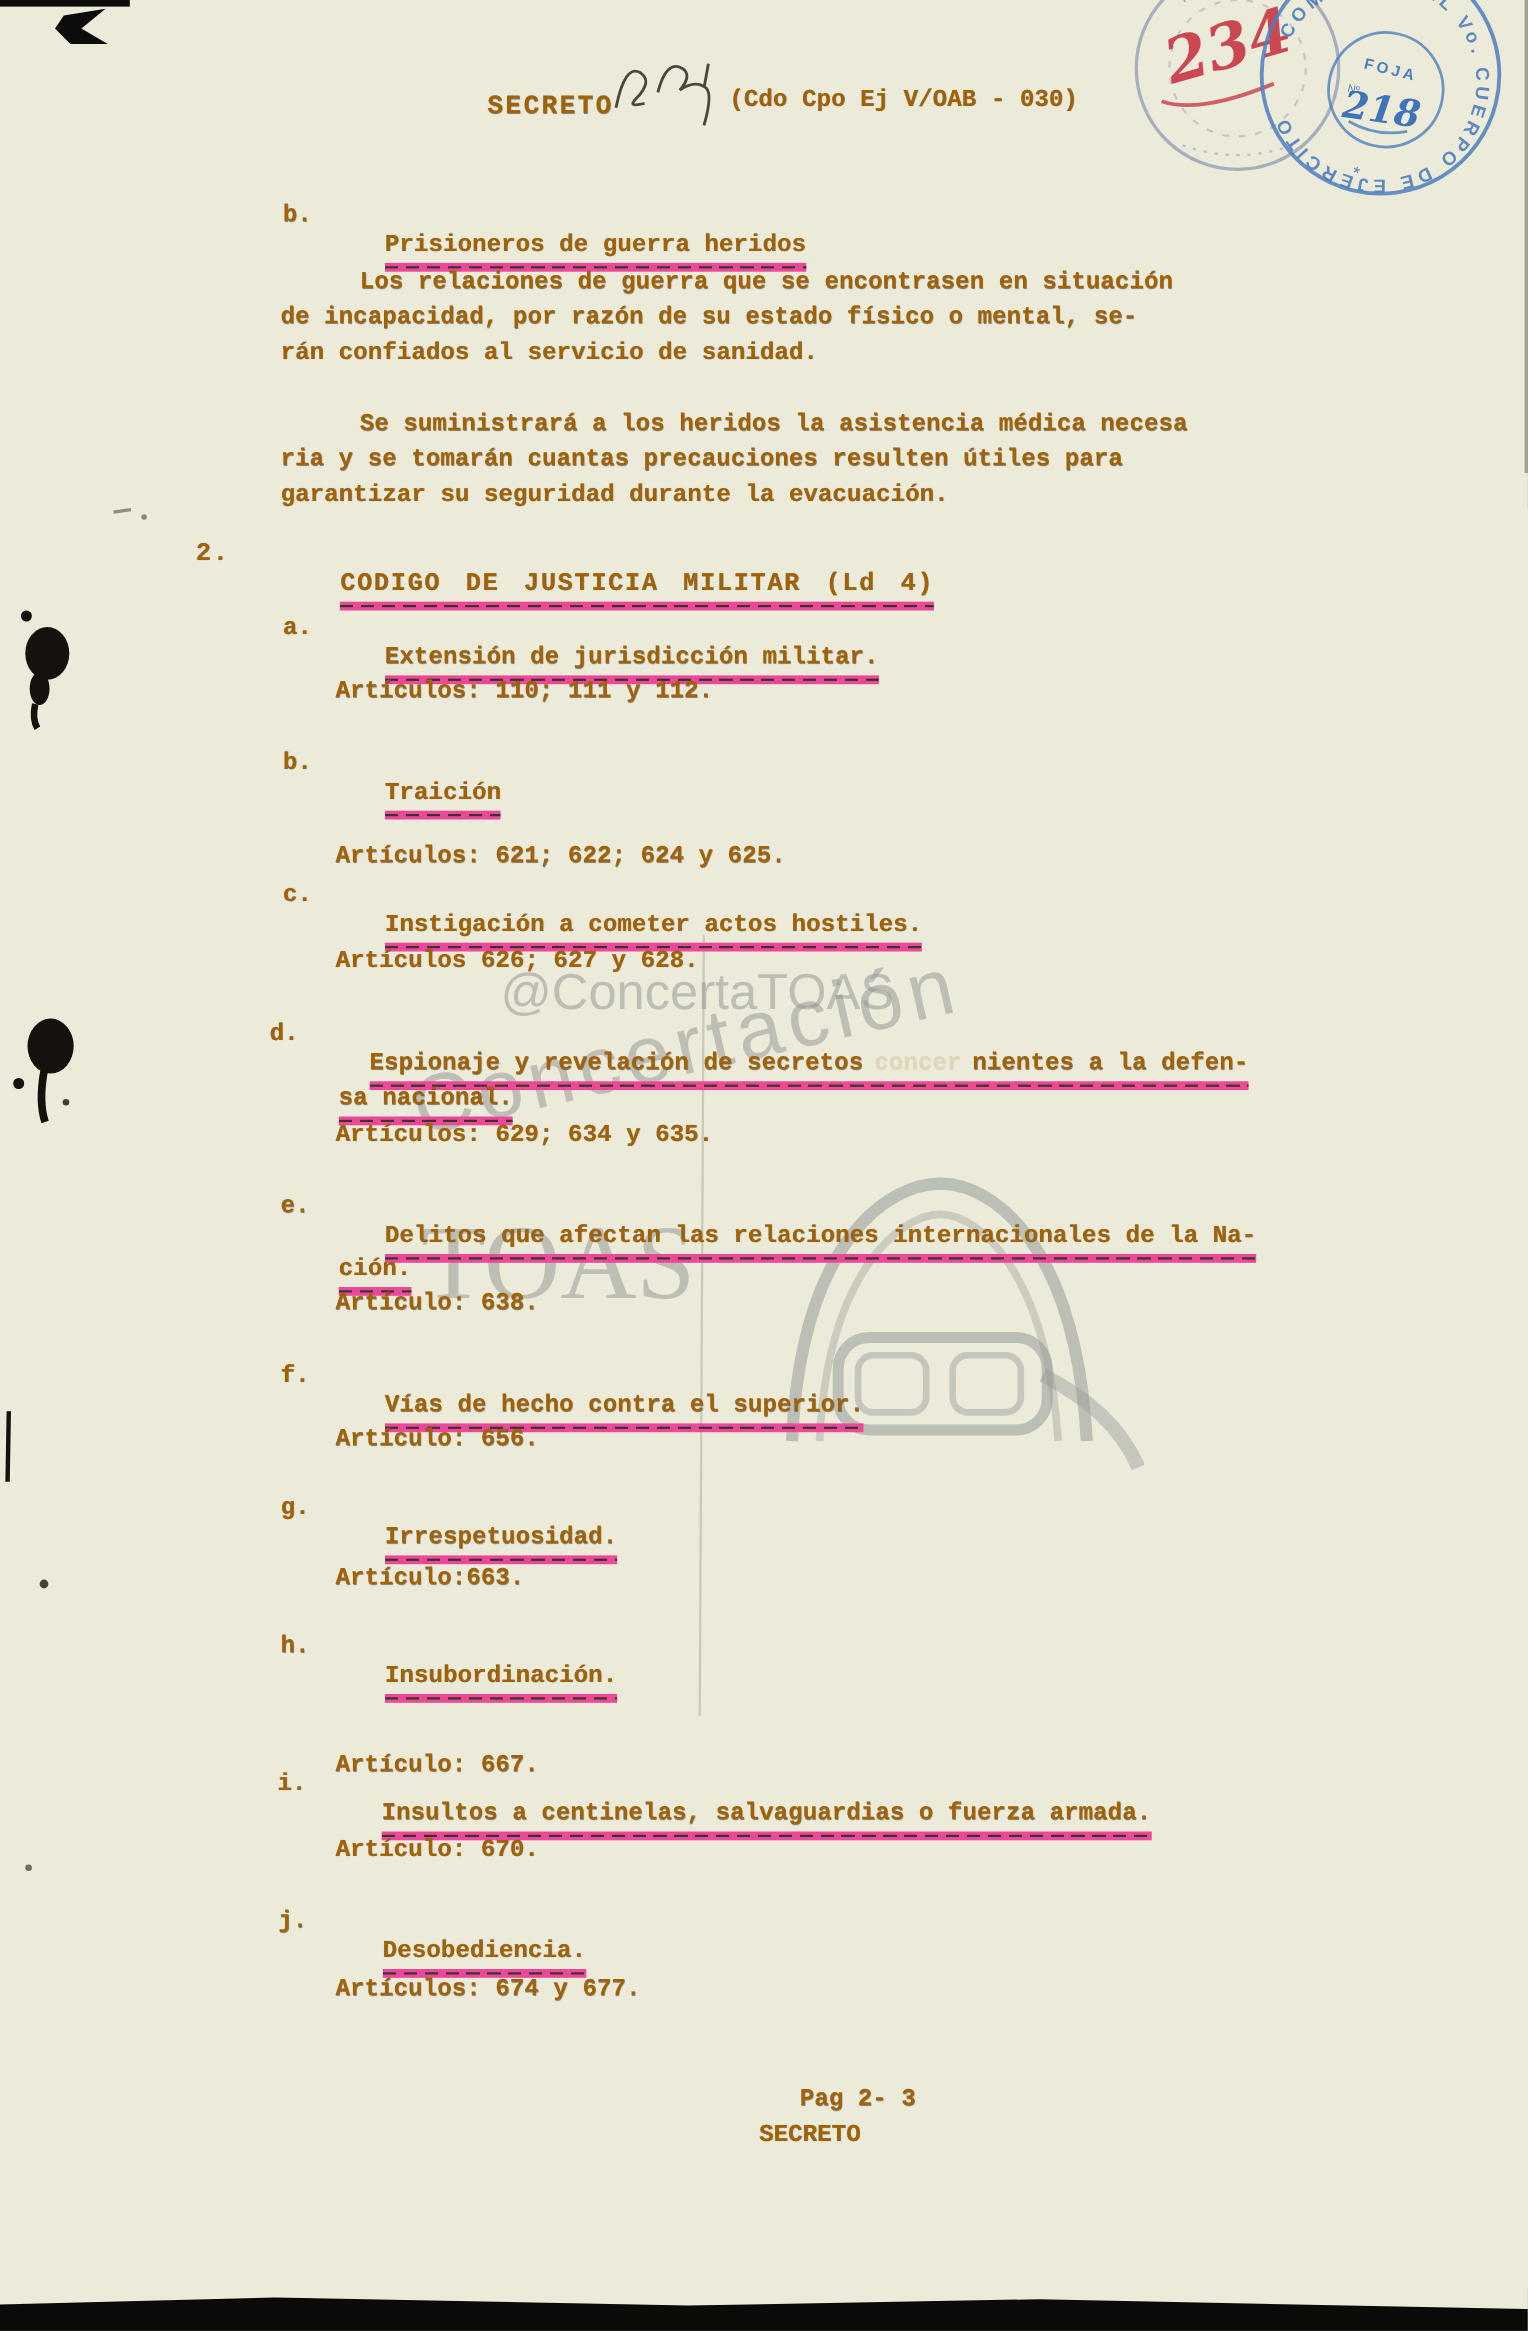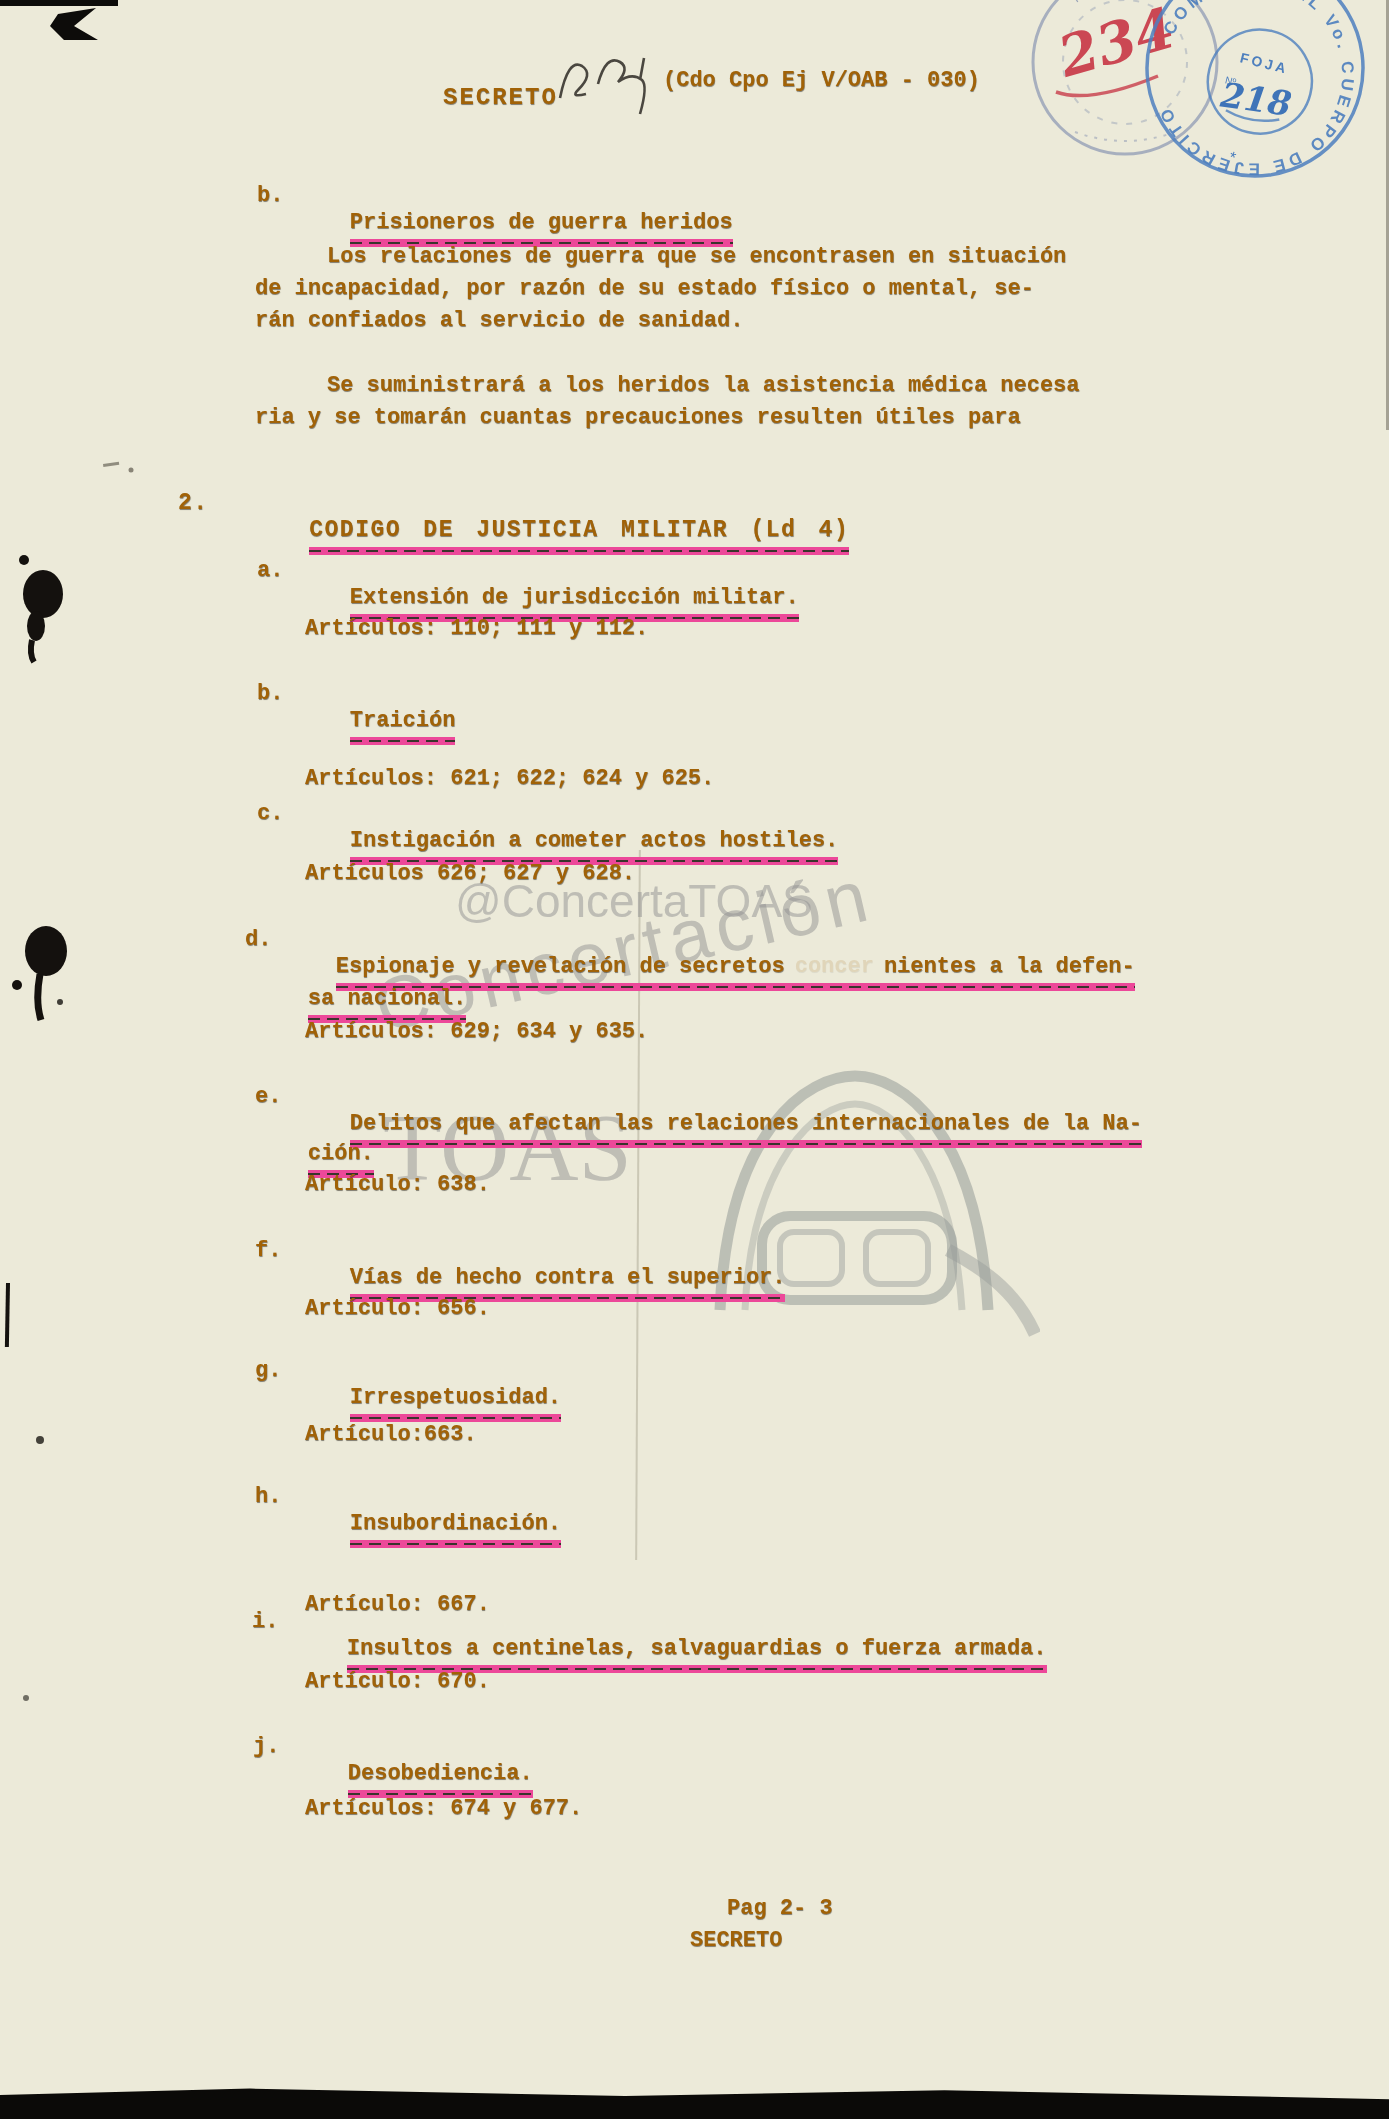--- a/index.html
+++ b/index.html
@@ -116,33 +116,34 @@
     <text x="140" y="172" text-anchor="middle" class="blue-num" transform="rotate(-6 140 172)">218</text>
     <path d="M112 178 q28 8 54 -4" stroke="#4d7fbe" stroke-width="2.5" opacity=".8"></path>
     <text x="130" y="228" text-anchor="middle" font-size="16" fill="#4d7fbe">*</text>
   </svg>
 
   <div class="line secreto" style="left:443px;top:84px;">SECRETO</div>
   <svg class="abs" style="left:548px;top:40px;" width="118" height="80" viewBox="0 0 118 80" fill="none">
     <path d="M12 58 Q20 18 34 26 Q46 34 30 50 Q22 58 38 54" stroke="rgba(46,42,36,.85)" stroke-width="2.6"></path>
     <path d="M50 44 Q58 14 72 22 Q82 28 70 42 Q84 32 94 40 Q100 46 92 74 M92 40 L96 18" stroke="rgba(46,42,36,.85)" stroke-width="2.6"></path>
   </svg>
-  <div class="line" style="left:663px;top:67px;">(Cdo Cpo Ej V/OAB - 030)</div>
+  <div class="line" style="left:663px;top:77px;">(Cdo Cpo Ej V/OAB - 030)</div>
 
   <div class="line" style="left:257px;top:182px;">b.</div>
   <div class="line" style="left:297px;top:182px;">
     <span class="ul">Prisioneros de guerra heridos</span>
   </div>
 
   <div class="line" style="left:327px;top:243px;">Los relaciones de guerra que se encontrasen en situación</div>
   <div class="line" style="left:255px;top:275px;">de incapacidad, por razón de su estado físico o mental, se-</div>
   <div class="line" style="left:255px;top:307px;">rán confiados al servicio de sanidad.</div>
 
   <div class="line" style="left:327px;top:372px;">Se suministrará a los heridos la asistencia médica necesa</div>
   <div class="line" style="left:255px;top:404px;">ria y se tomarán cuantas precauciones resulten útiles para</div>
+  <div class="line" style="left:255px;top:436px;">garantizar su seguridad durante la evacuación.</div>
 
   <div class="line h2" style="left:178px;top:490px;">2.</div>
   <div class="line h2" style="left:220px;top:490px;">
     <span class="ul">CODIGO DE JUSTICIA MILITAR (Ld 4)</span>
   </div>
 
   <div class="line" style="left:257px;top:557px;">a.</div>
   <div class="line" style="left:297px;top:557px;">
     <span class="ul">Extensión de jurisdicción militar.</span></div>
   <div class="line" style="left:305px;top:615px;">Artículos: 110; 111 y 112.</div>

